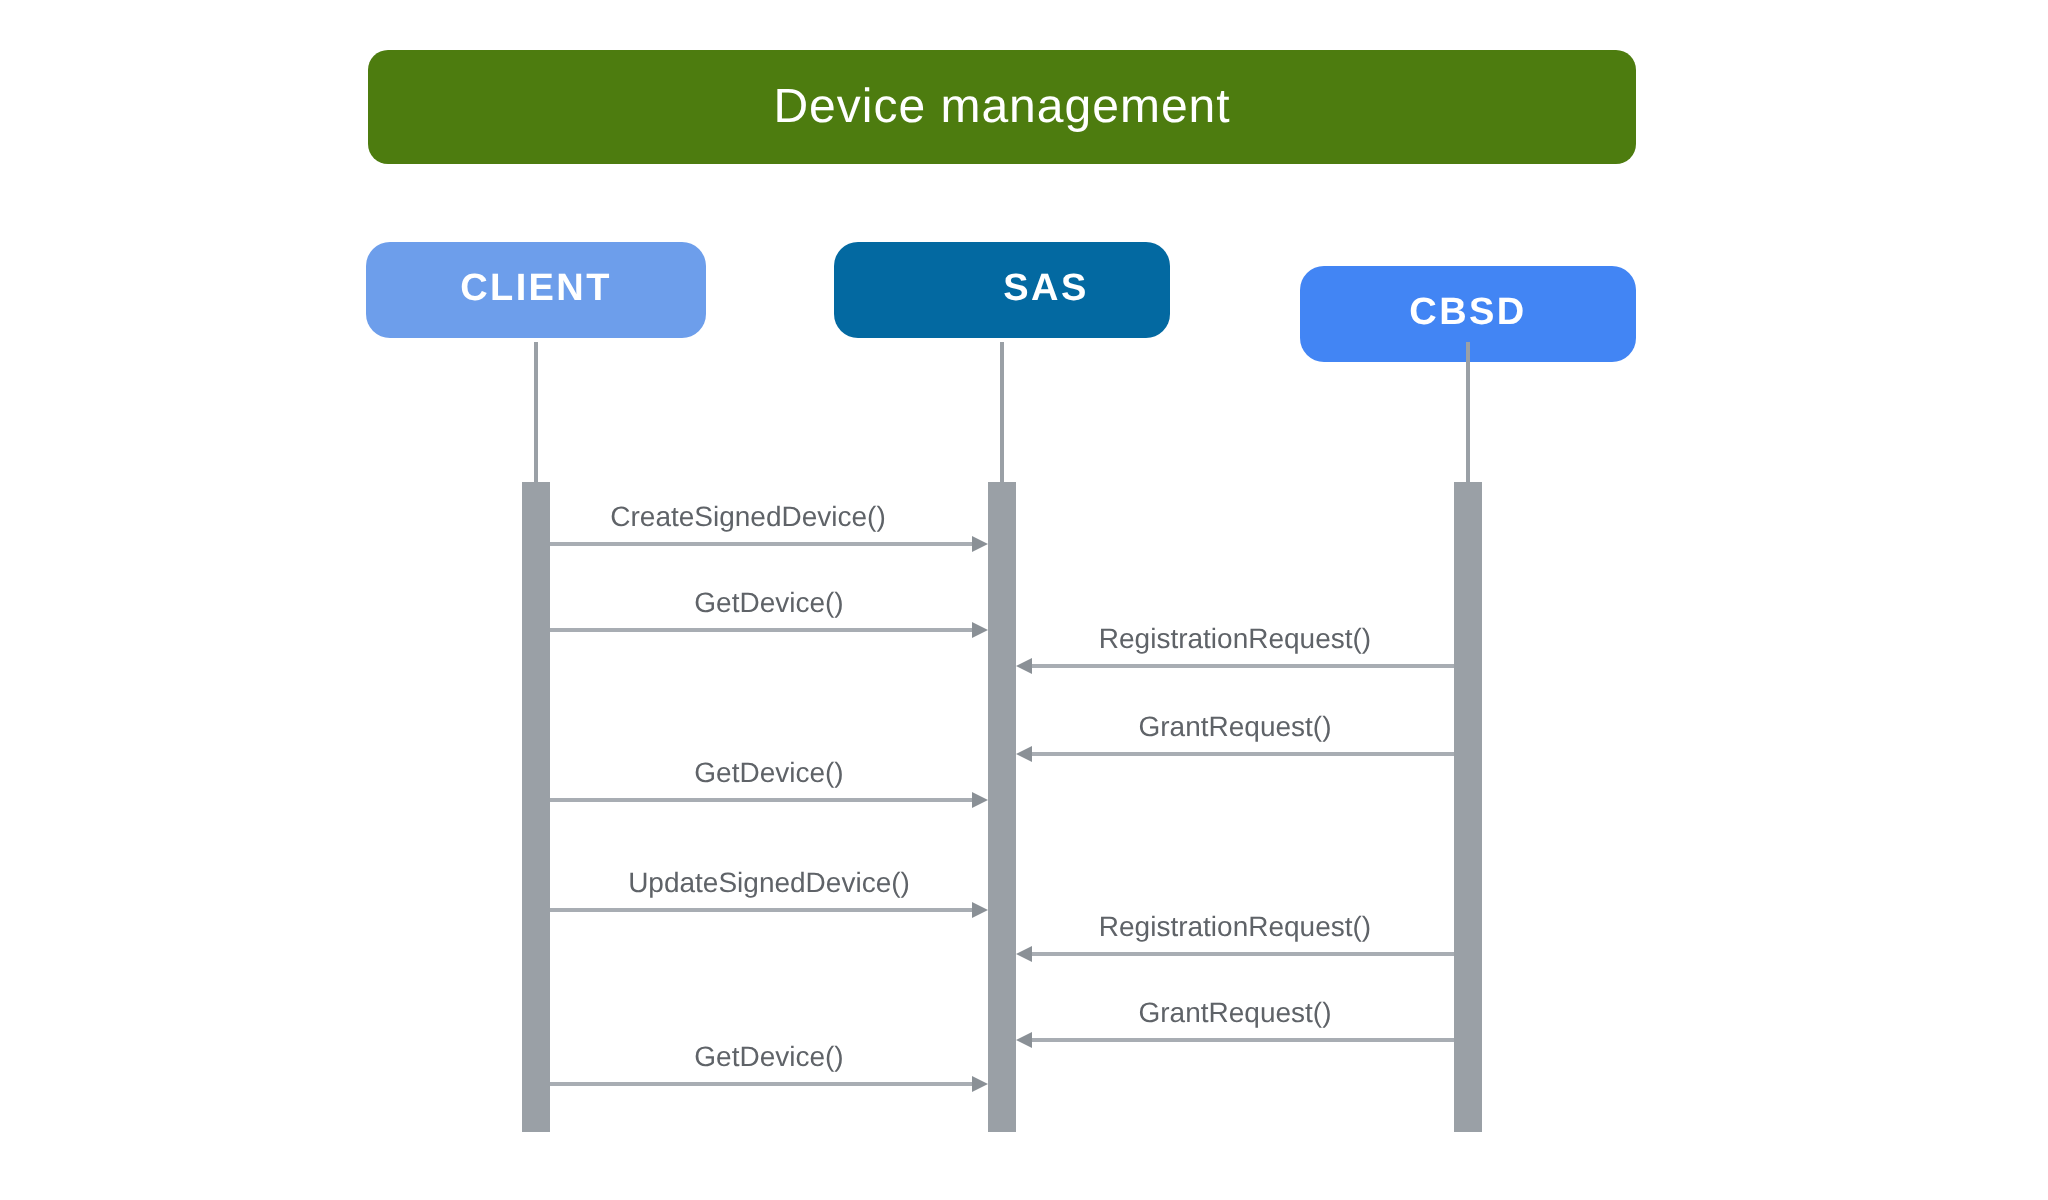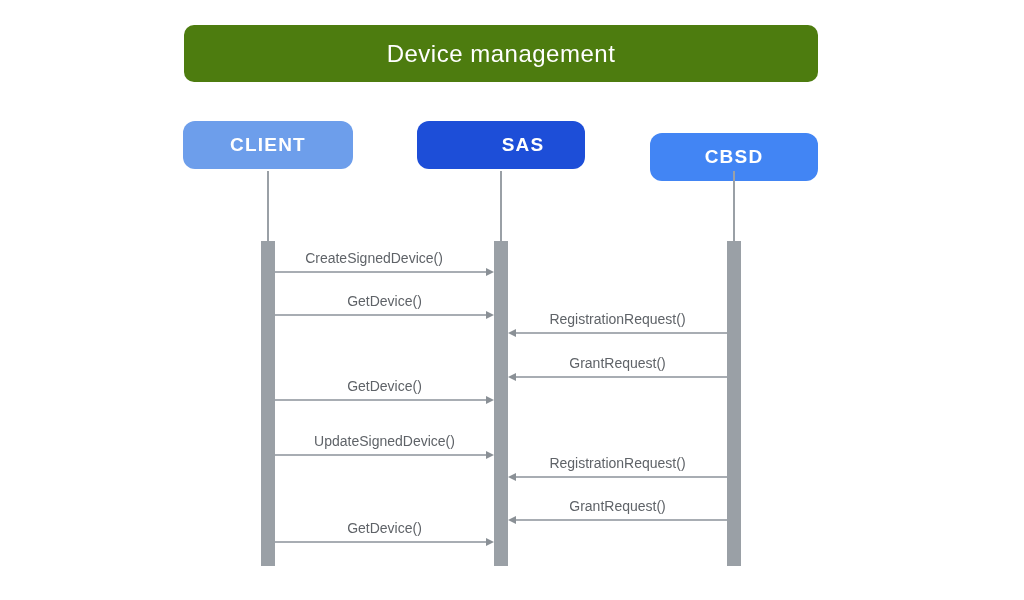--- a/index.html
+++ b/index.html
@@ -67,21 +67,21 @@
 <body>
 
 <div class="stage" id="stage">
   <div class="title-box" style="background: #4d7c0f;">
     <span>Device management</span>
   </div>
 
   <div class="actor-box" style="left: 183px; width: 170px; background: rgb(109, 158, 235);">
     <span>CLIENT</span>
   </div>
-  <div class="actor-box" style="left: 417px; width: 168px; background: #1d4ed8; padding-left: 44px;">
+  <div class="actor-box" style="left: 417px; width: 168px; background: #0369a1; padding-left: 44px;">
     <span>SAS</span>
   </div>
   <div class="actor-box" style="left: 650px; width: 168px; background: rgb(66, 133, 244); margin-top: 12px;">
     <span>CBSD</span>
   </div>
 
 <div class="connector" style="left: 267.25px; top: 171px; height: 70px;"></div>
     <div class="activation" style="left: 261px; top: 241px; width: 14px; height: 325px;"></div>
     <div class="connector" style="left: 500.25px; top: 171px; height: 70px;"></div>
     <div class="activation" style="left: 494px; top: 241px; width: 14px; height: 325px;"></div>

